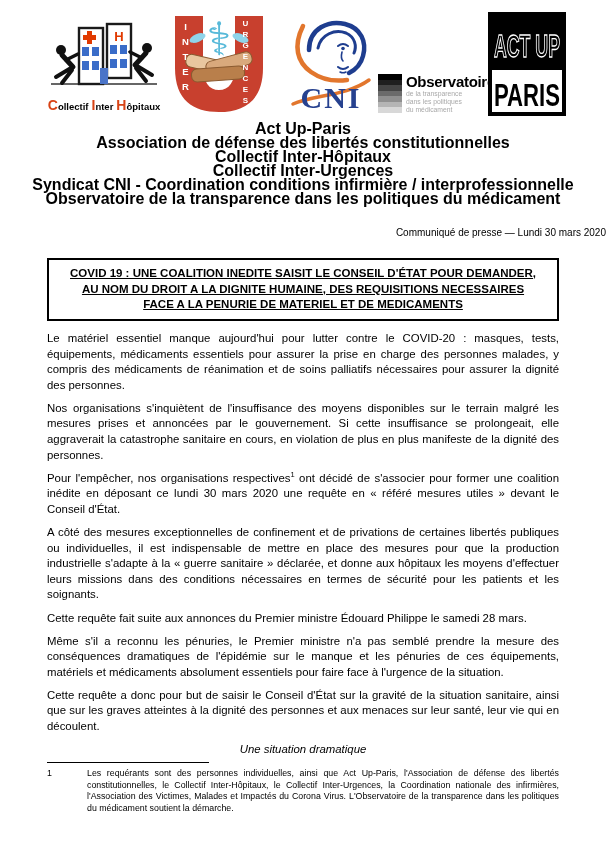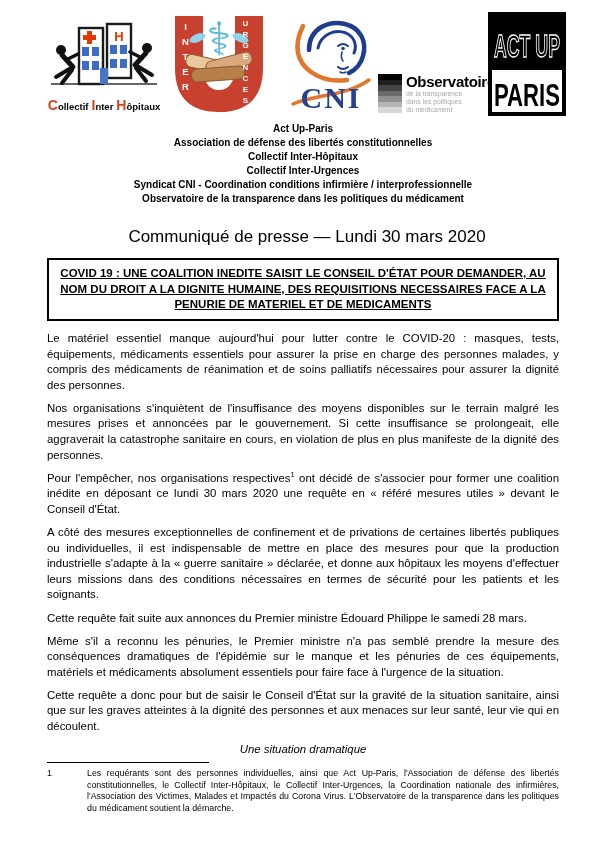--- a/index.html
+++ b/index.html
@@ -34,24 +34,24 @@
   .logo-cni{left:240px;top:4px;width:92px;height:96px;}
   .logo-obs{left:333px;top:62px;width:114px;height:50px;display:flex;gap:4px;}
   .obs-bars{width:24px;display:flex;flex-direction:column;flex:none;}
   .obs-bars div{height:5.5px;}
   .obs-title{font-size:15px;font-weight:bold;letter-spacing:-0.3px;line-height:16px;}
   .obs-sub{font-size:6.8px;line-height:7.8px;color:#a9a9a9;}
   .logo-actup{left:443px;top:0;width:66px;height:104px;}
 
   
   .org-list{position:absolute;left:0;right:0;top:122px;text-align:center;
-            font-size:10px;line-height:14px;font-weight:bold;}
-  .date-line{position:absolute;left:0;right:0;top:227px;text-align:center;font-size:17px;padding-left:8px;}
+            font-size:16px;line-height:14px;font-weight:bold;}
+  .date-line{position:absolute;left:0;right:0;top:227px;text-align:right;font-size:10px;padding-left:8px;}
   .headline-box{position:absolute;left:47px;right:47px;top:258px;border:2px solid #000;
-                padding:6px 8px;text-align:center;font-weight:bold;font-size:11.5px;line-height:15.5px;}
+                padding:6px 18px;text-align:center;font-weight:bold;font-size:11.5px;line-height:15.5px;}
   .headline-box span{text-decoration:underline;}
 
   
   .content{position:absolute;left:47px;right:47px;top:331px;}
   .content p{margin:0 0 7.5px 0;font-size:11.4px;line-height:15.6px;text-align:justify;}
   .content p.subhead{font-style:italic;text-align:center;}
   .content sup{font-size:7.5px;vertical-align:super;line-height:0;}
 
   
   .footnote{position:absolute;left:47px;right:47px;top:762px;font-size:8.8px;line-height:11.5px;}

